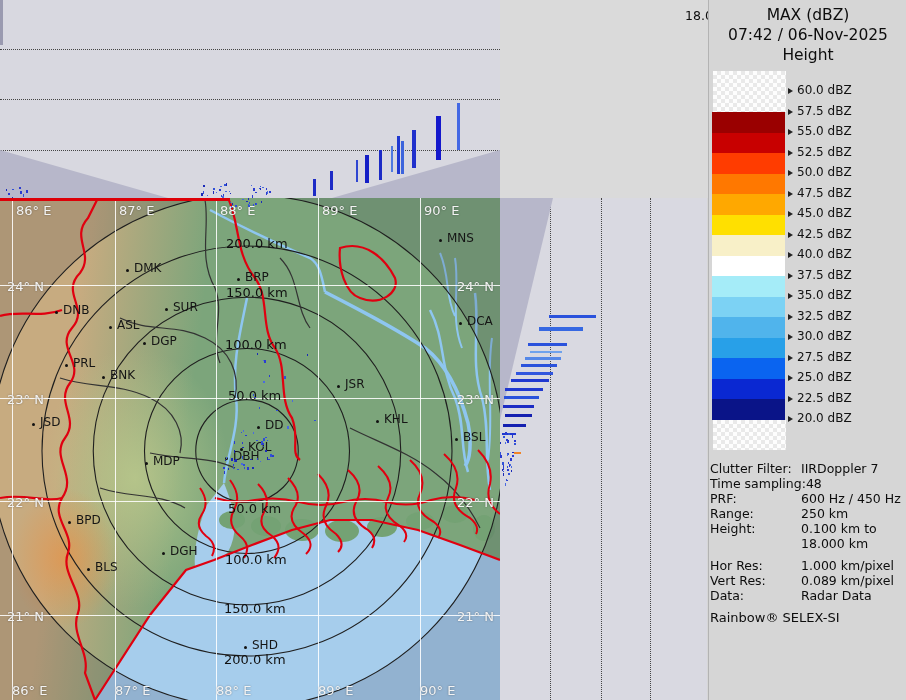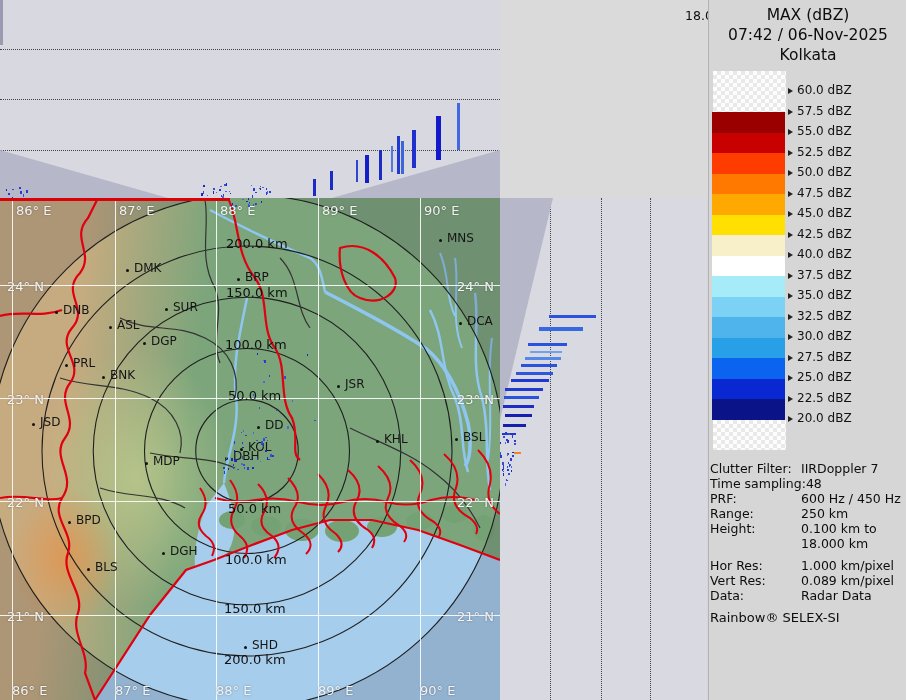--- a/index.html
+++ b/index.html
@@ -290,21 +290,21 @@
         <div class="abs station" style="left: 238px; top: 72px;"><span class="dot" style="left: -1px; top: 8px;"></span><span style="margin-left: 7px;">BRP</span></div>
         <div class="abs station" style="left: 166px; top: 102px;"><span class="dot" style="left: -1px; top: 8px;"></span><span style="margin-left: 7px; margin-top: 44px;">SUR</span></div>
         <div class="abs station" style="left: 440px; top: 33px;"><span class="dot" style="left: -1px; top: 8px;"></span><span style="margin-left: 7px;">MNS</span></div>
         <div class="abs station" style="left: 56px; top: 105px;"><span class="dot" style="left: -1px; top: 8px;"></span><span style="margin-left: 7px;">DNB</span></div>
         <div class="abs station" style="left: 110px; top: 120px;"><span class="dot" style="left: -1px; top: 8px;"></span><span style="margin-left: 7px;">ASL</span></div>
         <div class="abs station" style="left: 144px; top: 136px;"><span class="dot" style="left: -1px; top: 8px;"></span><span style="margin-left: 7px;">DGP</span></div>
         <div class="abs station" style="left: 51px; top: 158px; margin-left: 15px;"><span class="dot" style="left: -1px; top: 8px;"></span><span style="margin-left: 7px;">PRL</span></div>
         <div class="abs station" style="left: 103px; top: 170px;"><span class="dot" style="left: -1px; top: 8px;"></span><span style="margin-left: 7px;">BNK</span></div>
         <div class="abs station" style="left: 460px; top: 116px;"><span class="dot" style="left: -1px; top: 8px;"></span><span style="margin-left: 7px;">DCA</span></div>
         <div class="abs station" style="left: 338px; top: 179px;"><span class="dot" style="left: -1px; top: 8px;"></span><span style="margin-left: 7px;">JSR</span></div>
-        <div class="abs station" style="left: 377px; top: 214px; margin-top: 20px;"><span class="dot" style="left: -1px; top: 8px;"></span><span style="margin-left: 7px;">KHL</span></div>
+        <div class="abs station" style="left: 377px; top: 214px;"><span class="dot" style="left: -1px; top: 8px;"></span><span style="margin-left: 7px;">KHL</span></div>
         <div class="abs station" style="left: 456px; top: 232px;"><span class="dot" style="left: -1px; top: 8px;"></span><span style="margin-left: 7px;">BSL</span></div>
         <div class="abs station" style="left: 33px; top: 217px;"><span class="dot" style="left: -1px; top: 8px;"></span><span style="margin-left: 7px;">JSD</span></div>
         <div class="abs station" style="left: 146px; top: 256px;"><span class="dot" style="left: -1px; top: 8px;"></span><span style="margin-left: 7px;">MDP</span></div>
         <div class="abs station" style="left: 258px; top: 220px;"><span class="dot" style="left: -1px; top: 8px;"></span><span style="margin-left: 7px;">DD</span></div>
         <div class="abs station" style="left: 241px; top: 242px;"><span class="dot" style="left: -1px; top: 8px;"></span><span style="margin-left: 7px;">KOL</span></div>
         <div class="abs station" style="left: 226px; top: 251px;"><span class="dot" style="left: -1px; top: 8px;"></span><span style="margin-left: 7px;">DBH</span></div>
         <div class="abs station" style="left: 69px; top: 315px;"><span class="dot" style="left: -1px; top: 8px;"></span><span style="margin-left: 7px;">BPD</span></div>
         <div class="abs station" style="left: 163px; top: 346px;"><span class="dot" style="left: -1px; top: 8px;"></span><span style="margin-left: 7px;">DGH</span></div>
         <div class="abs station" style="left: 88px; top: 362px;"><span class="dot" style="left: -1px; top: 8px;"></span><span style="margin-left: 7px;">BLS</span></div>
         <div class="abs station" style="left: 245px; top: 440px;"><span class="dot" style="left: -1px; top: 8px;"></span><span style="margin-left: 7px;">SHD</span></div>
@@ -381,21 +381,21 @@
         <div class="speck" style="left: 310.852px; top: -1.7855px; width: 2px; height: 2px; background: rgb(74, 106, 224);"></div>
         <div class="speck" style="left: 307.206px; top: -2.69874px; width: 1px; height: 3px; background: rgb(48, 80, 216);"></div>
       </div>
     <div class="abs" style="left:0;top:0;width:230px;height:2.5px;background:#dd0008;"></div>
   </div>
 
   <div id="legend-panel" class="abs">
     <div id="legend-title" class="abs" style="left:0;top:5px;width:198px;">
       <div>MAX (dBZ)</div>
       <div>07:42 / 06-Nov-2025</div>
-      <div>Kolkata</div>
+      <div>Height</div>
     </div>
     <div class="abs checker" style="left:4px;top:71px;width:73px;height:41px;"></div>
     <div id="scale-swatches"></div>
     <div class="abs checker" style="left:4px;top:420px;width:73px;height:30px;"></div>
     <div id="scale-labels"></div>
 
     <div id="info-block" class="abs" style="left:1px;top:461px;width:194px;">
       <div id="info-rows">
           <div class="info-row">
             <div class="lbl">Clutter Filter:</div>

